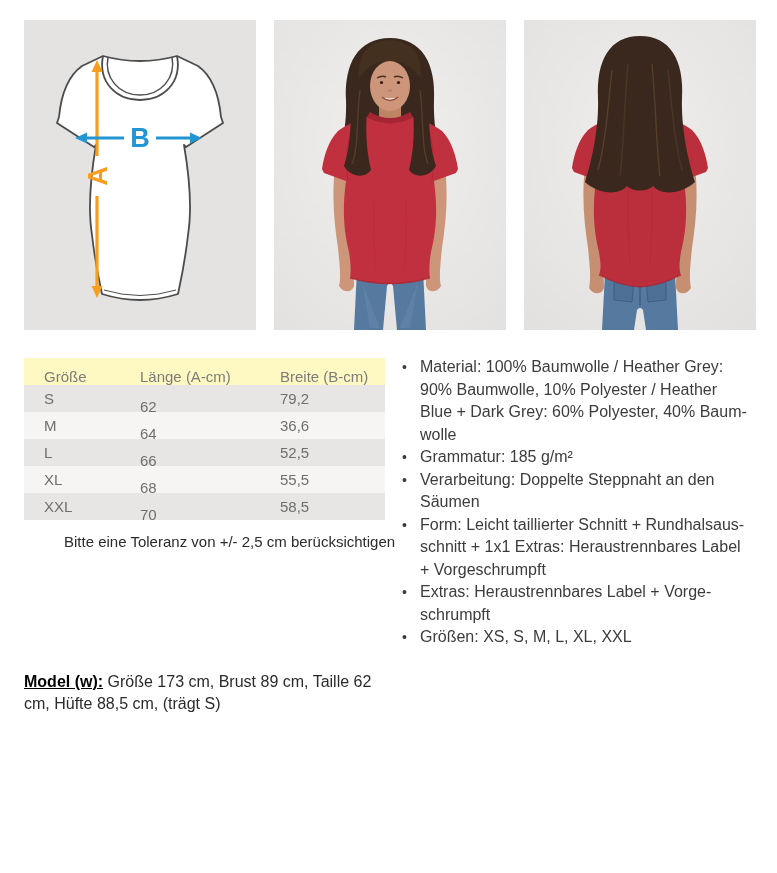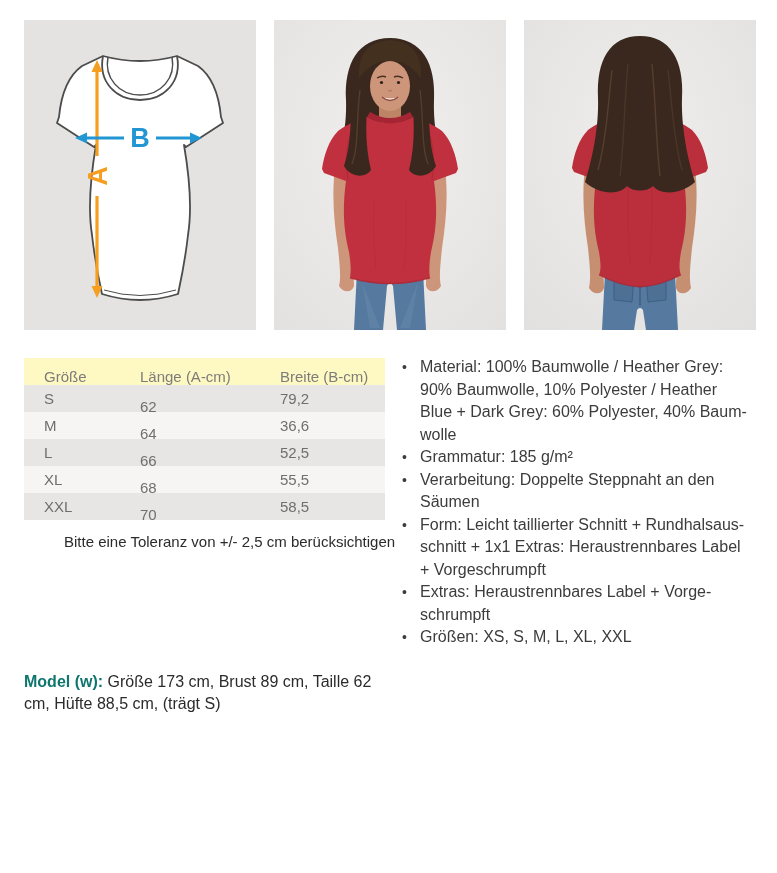--- a/index.html
+++ b/index.html
@@ -20,21 +20,21 @@
   .t-row{display:flex;align-items:center;height:27px;}
   .t-row.odd{background:#e7e6e5;}
   .t-row.even{background:#f6f5f4;}
   .c1{width:116px;padding-left:20px;box-sizing:border-box;}
   .c2{width:140px;margin-top:16px;}
   .c3{flex:1;}
 
   .tolerance{position:absolute;top:533px;left:24px;font-size:15px;color:#2b2b2b;white-space:nowrap;margin-left:40px;}
 
   .model-info{position:absolute;top:671px;left:24px;width:364px;font-size:16px;line-height:22px;color:#2b2b2b;}
-  .model-info b{color:#0f766e;}
+  .model-info b{color:#000000;text-decoration:underline;}
 
   
   .right-col{position:absolute;top:356px;left:400px;width:364px;font-size:16px;line-height:22.5px;color:#3c3c3c;}
   .intro{margin:0 0 14px 0;white-space:pre-line;}
   ul.specs{list-style:none;margin:0;padding:0;}
   ul.specs li{display:flex;}
   ul.specs .dot{flex:0 0 18px;padding-left:2px;font-size:14px;color:#3c3c3c;}
   ul.specs .li-text{flex:1;white-space:pre-line;}
 </style>
 </head>

